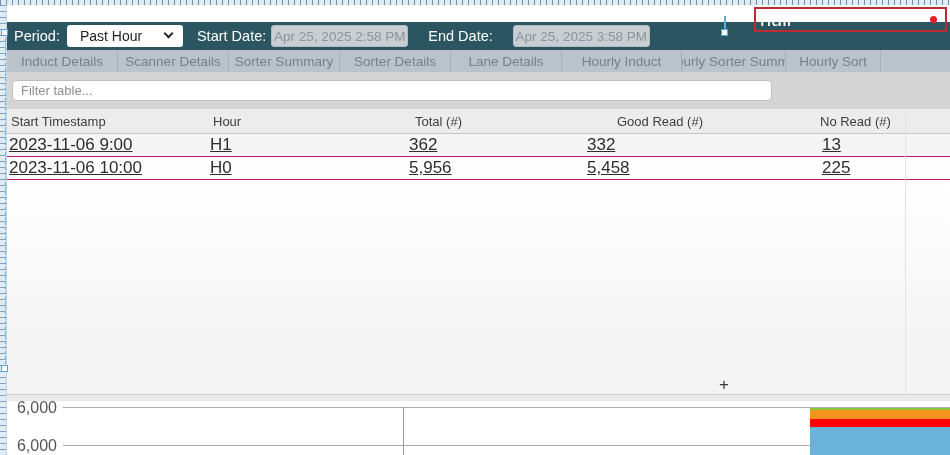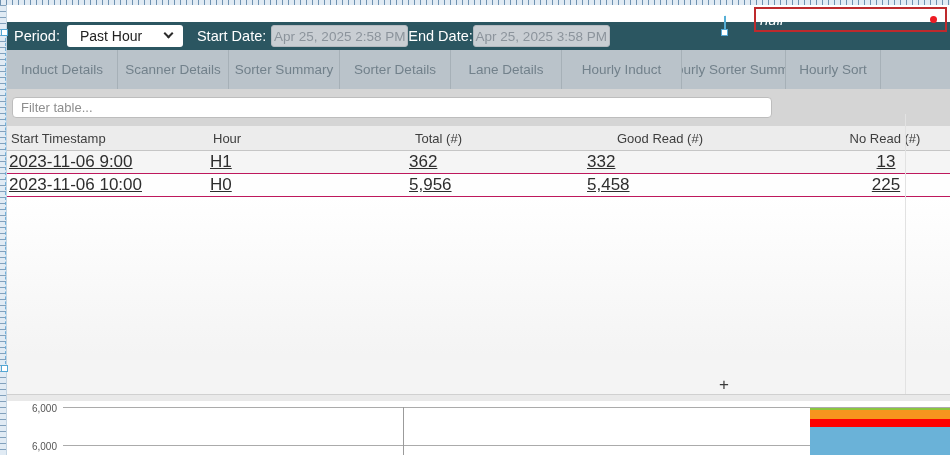--- a/index.html
+++ b/index.html
@@ -20,68 +20,68 @@
   
   .toolbar { height: 28px; flex: none; background: #2B5661; display: flex; align-items: center;
     color: #fff; font-size: 14.5px; padding-left: 7px; }
   .tb-label { white-space: nowrap; }
   .period-select { position: relative; margin-left: 7px; width: 116px; height: 22px; background: #fff;
     border-radius: 3px; display: flex; align-items: center; padding-left: 13px; color: #222; font-size: 14px; cursor: pointer; }
   .chevron { width: 7px; height: 7px; border-right: 2px solid #2b2b2b; border-bottom: 2px solid #2b2b2b;
     transform: rotate(45deg); position: absolute; right: 11px; top: 5px; }
   .date-input { height: 22px; width: 137px; margin-left: 5px; background: #C9CED3; border: 1px solid #b5bac0;
     border-radius: 3px; color: #8C949C; font-size: 13.5px; display: flex; align-items: center; justify-content: center; white-space: nowrap; }
-  .ml14 { margin-left: 14px; } .ml8 { margin-left: 0; }
+  .ml14 { margin-left: 14px; } .ml8 { margin-left: 20px; }
 
   
-  .tabbar { height: 39px; flex: none; background: #BAC3CA; display: flex; overflow: hidden; }
+  .tabbar { height: 22px; flex: none; background: #BAC3CA; display: flex; overflow: hidden; }
   .tab { flex: none; height: 100%; display: flex; align-items: center; justify-content: center;
     font-size: 13.5px; color: #72818B; border-right: 1px solid #A6B0B7; white-space: nowrap; overflow: hidden; cursor: pointer; }
   .tab.active { background: #FAFAFA; color: #3D3D3D; }
 
   
   .filterbar { height: 37px; flex: none; background: #D5D5D5; position: relative; }
   .filterbar input { position: absolute; left: 5px; top: 8px; width: 760px; height: 21px;
     border: 1px solid #bdbdbd; border-radius: 4px; font-size: 13px; padding: 0 8px; color: #333;
     font-family: "Liberation Sans", sans-serif; outline: none; }
   .filterbar input::placeholder { color: #8e8e8e; }
 
   
   .thead { height: 25px; flex: none; background: #ECECEC; border-bottom: 1px solid #C6C6C6;
     display: flex; align-items: center; font-size: 13px; color: #3E3E3E; }
   .trow { height: 23px; flex: none; display: flex; align-items: center; font-size: 17px; color: #2e2e2e;
     border-bottom: 1px solid #be185d; cursor: default; text-decoration: underline; }
   .trow.odd { background: #F5F5F5; }
   .trow.even { background: #FEFEFE; }
-  .c0 { width: 198px; } .c1 { width: 200px; } .c2 { width: 180px; } .c3 { width: 220px; } .c4 { width: 145px; text-align: center; }
+  .c0 { width: 198px; } .c1 { width: 200px; } .c2 { width: 180px; } .c3 { width: 220px; } .c4 { width: 145px; }
   .thead .c0 { padding-left: 4px; } .thead .c1 { padding-left: 8px; } .thead .c2 { padding-left: 10px; }
   .thead .c3 { padding-left: 32px; } .thead .c4 { padding-left: 15px; }
   .trow .c0 { padding-left: 2px; } .trow .c1 { padding-left: 5px; } .trow .c2 { padding-left: 4px; }
   .trow .c3 { padding-left: 2px; } .trow .c4 { padding-left: 17px; }
 
   .spacer { flex: 1; background: linear-gradient(#ffffff, #f4f4f4 80%); position: relative; }
   .divider-band { height: 7px; flex: none; background: #E9E9E9; border-top: 1px solid #D0D0D0; }
 
   
   .chart { height: 71px; flex: none; position: relative; background: #fff; overflow: hidden; }
   .gridline { position: absolute; left: 56px; right: 0; height: 1px; background: #ABABAB; }
-  .ytick { position: absolute; left: 0; width: 50px; text-align: right; font-size: 10px; color: #565656;
+  .ytick { position: absolute; left: 0; width: 50px; text-align: right; font-size: 16px; color: #565656;
     transform: translateY(-50%); }
   .vline { position: absolute; width: 1px; background: #9b9b9b; }
   .bar-seg { position: absolute; }
 
   
   .sel-handle { position: absolute; width: 7px; height: 7px; background: #fff; border: 1px solid #53A7D4; z-index: 20; }
   #sel-dash { position: absolute; left: 5px; top: 33px; height: 336px; width: 0;
     border-left: 1px dashed rgba(100,170,215,.9); z-index: 6; }
   #sel-line-top { position: absolute; left: 724px; top: 10px; width: 2px; height: 22px; background: #56AFD6; z-index: 19; }
   #sel-circle { position: absolute; left: 720px; top: 7px; width: 9px; height: 9px; border-radius: 50%; background: #fff; z-index: 20; }
   #sel-square-top { position: absolute; left: 721px; top: 29px; z-index: 21; }
   #null-box { position: absolute; left: 754px; top: 7px; width: 193px; height: 25px;
-    border: 2px solid #BE2A2D; z-index: 21; color: #fff; font-size: 15px; line-height: 21px; padding-left: 4px; font-style: italic; }
+    border: 2px solid #BE2A2D; z-index: 21; color: #fff; font-size: 20px; line-height: 21px; padding-left: 4px; }
   #null-dot { position: absolute; right: 8px; top: 7px; width: 7px; height: 7px; border-radius: 50%; background: #ED1C24; }
   #plus-icon { position: absolute; left: 709px; top: 355px; width: 16px; height: 16px; font-size: 17px;
     line-height: 16px; text-align: center; color: #3a3a3a; z-index: 15; cursor: pointer; }
   #table-right-line { position: absolute; left: 898px; top: 92px; width: 1px; height: 280px; background: #E2E2E2; }
 </style>
 </head>
 <body>
 
 <div class="ruler-top"></div>
 <div class="ruler-left"></div>

